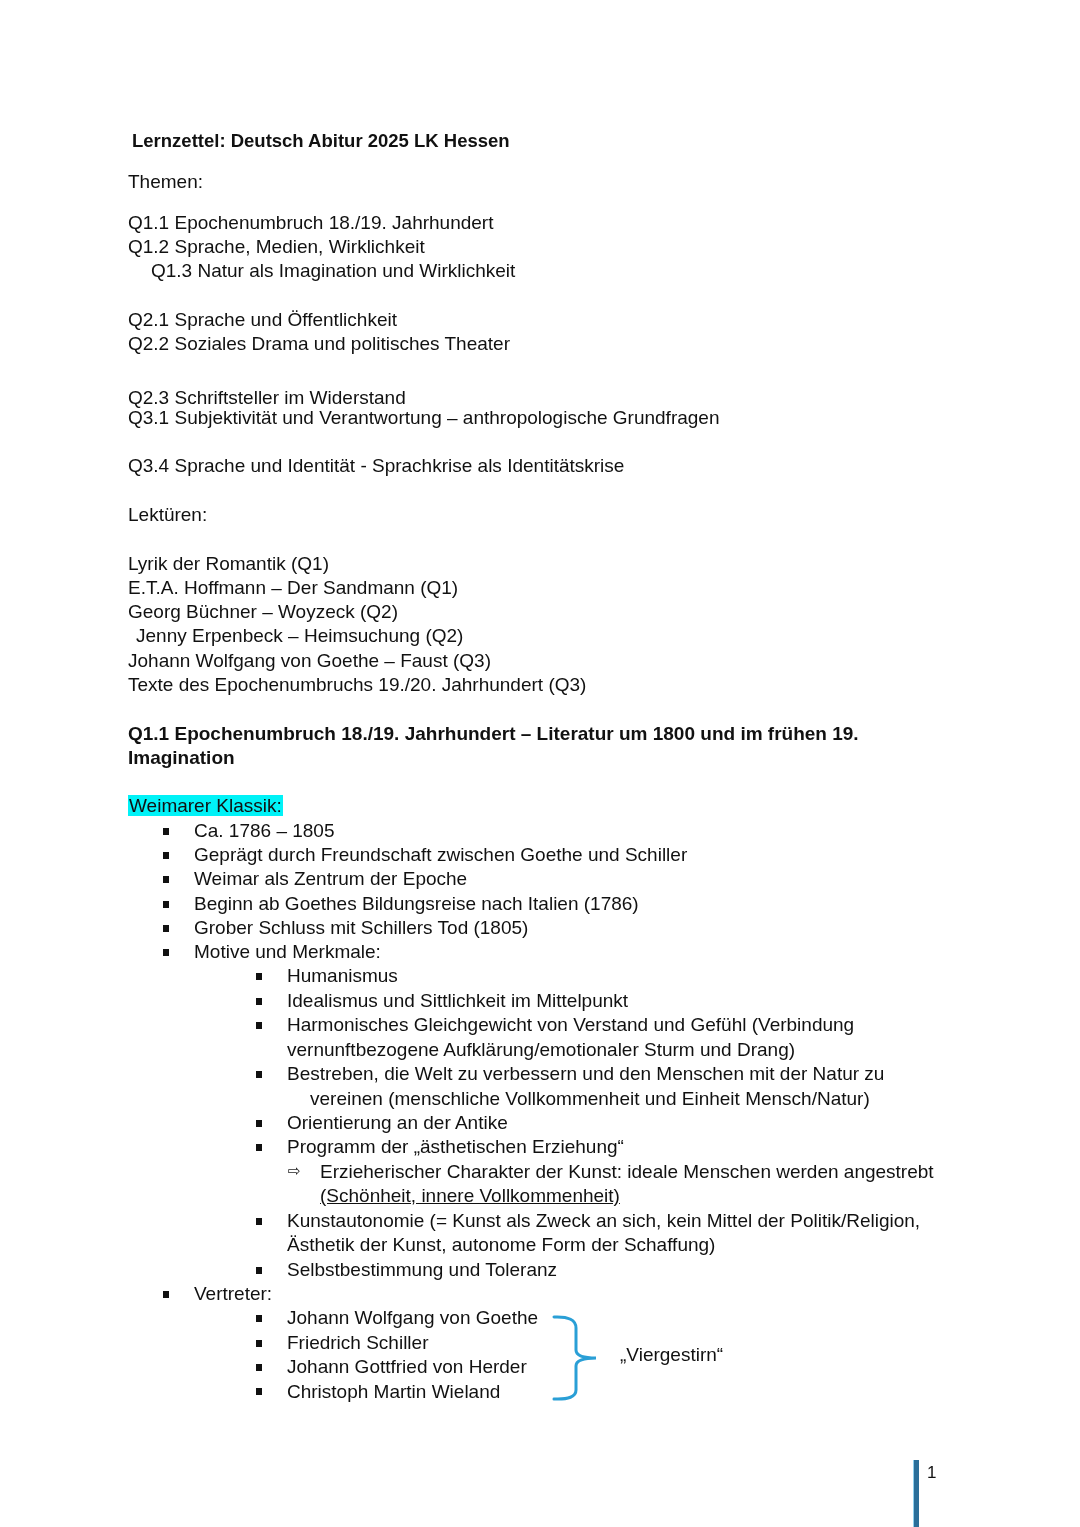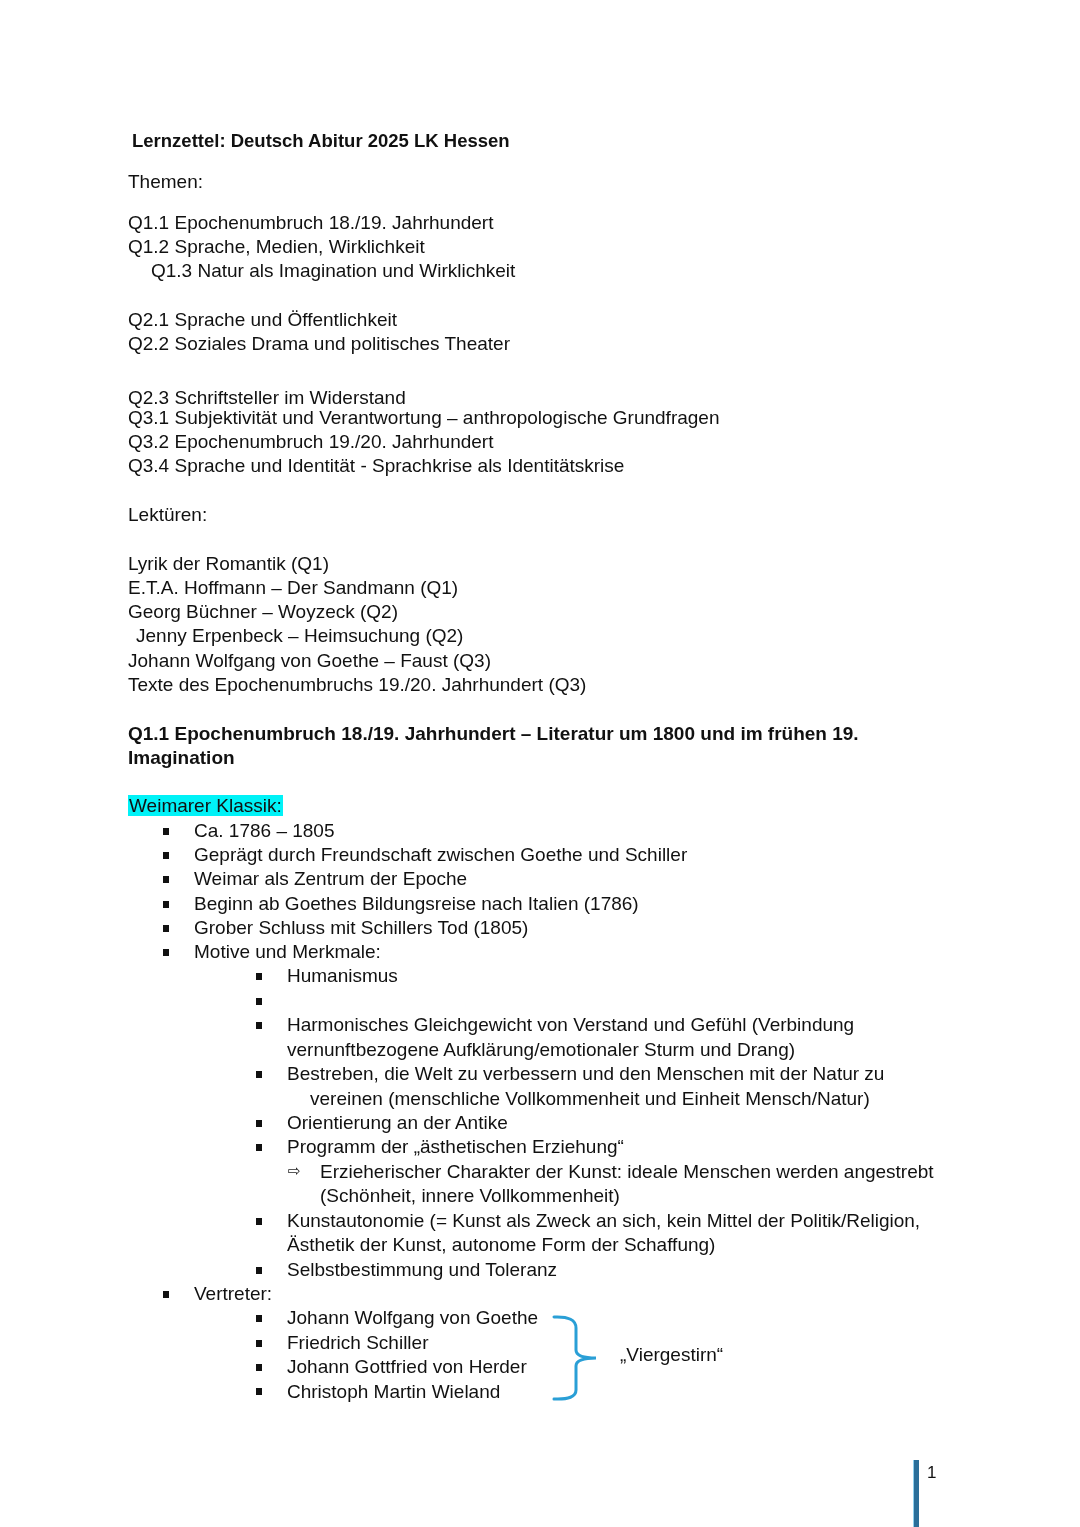--- a/index.html
+++ b/index.html
@@ -27,21 +27,20 @@
 
   <div class="line" style="left:128px;top:211px;">Q1.1 Epochenumbruch 18./19. Jahrhundert</div>
   <div class="line" style="left:128px;top:235px;">Q1.2 Sprache, Medien, Wirklichkeit</div>
   <div class="line" style="left:128px;top:259px;margin-left:23px;">Q1.3 Natur als Imagination und Wirklichkeit</div>
 
   <div class="line" style="left:128px;top:308px;">Q2.1 Sprache und Öffentlichkeit</div>
   <div class="line" style="left:128px;top:332px;">Q2.2 Soziales Drama und politisches Theater</div>
   <div class="line" style="left:128px;top:356px;margin-top:30px;">Q2.3 Schriftsteller im Widerstand</div>
 
   <div class="line" style="left:128px;top:406px;">Q3.1 Subjektivität und Verantwortung – anthropologische Grundfragen</div>
-  <div class="line" style="left:128px;top:430px;">Q3.2 Epochenumbruch 19./20. Jahrhundert</div>
   <div class="line" style="left:128px;top:454px;">Q3.4 Sprache und Identität - Sprachkrise als Identitätskrise</div>
 
   <div class="line" style="left:128px;top:503px;">Lektüren:</div>
   <div class="line" style="left:128px;top:552px;">Lyrik der Romantik (Q1)</div>
   <div class="line" style="left:128px;top:576px;">E.T.A. Hoffmann – Der Sandmann (Q1)</div>
   <div class="line" style="left:128px;top:600px;">Georg Büchner – Woyzeck (Q2)</div>
   <div class="line" style="left:128px;top:624px;margin-left:8px;">Jenny Erpenbeck – Heimsuchung (Q2)</div>
   <div class="line" style="left:128px;top:649px;">Johann Wolfgang von Goethe – Faust (Q3)</div>
   <div class="line" style="left:128px;top:673px;">Texte des Epochenumbruchs 19./20. Jahrhundert (Q3)</div>
 
@@ -59,34 +58,35 @@
   <span class="bullet" style="left:163px;top:901px;"></span>
   <div class="line" style="left:194px;top:892px;">Beginn ab Goethes Bildungsreise nach Italien (1786)</div>
   <span class="bullet" style="left:163px;top:925px;"></span>
   <div class="line" style="left:194px;top:916px;">Grober Schluss mit Schillers Tod (1805)</div>
   <span class="bullet" style="left:163px;top:949px;"></span>
   <div class="line" style="left:194px;top:940px;">Motive und Merkmale:</div>
 
   <span class="bullet" style="left:256px;top:973px;"></span>
   <div class="line" style="left:287px;top:964px;">Humanismus</div>
   <span class="bullet" style="left:256px;top:998px;"></span>
+  <div class="line" style="left:287px;top:989px;">Idealismus und Sittlichkeit im Mittelpunkt</div>
   <span class="bullet" style="left:256px;top:1022px;"></span>
   <div class="line" style="left:287px;top:1013px;">Harmonisches Gleichgewicht von Verstand und Gefühl (Verbindung</div>
   <div class="line" style="left:287px;top:1038px;">vernunftbezogene Aufklärung/emotionaler Sturm und Drang)</div>
   <span class="bullet" style="left:256px;top:1071px;"></span>
   <div class="line" style="left:287px;top:1062px;">Bestreben, die Welt zu verbessern und den Menschen mit der Natur zu</div>
   <div class="line" style="left:287px;top:1087px;margin-left:23px;">vereinen (menschliche Vollkommenheit und Einheit Mensch/Natur)</div>
   <span class="bullet" style="left:256px;top:1120px;"></span>
   <div class="line" style="left:287px;top:1111px;">Orientierung an der Antike</div>
   <span class="bullet" style="left:256px;top:1144px;"></span>
   <div class="line" style="left:287px;top:1135px;">Programm der „ästhetischen Erziehung“</div>
 
   <span class="arrow" style="left:288px;top:1159px;">⇨</span>
   <div class="line" style="left:320px;top:1160px;">Erzieherischer Charakter der Kunst: ideale Menschen werden angestrebt</div>
-  <div class="line" style="left:320px;top:1184px;">(Schönheit, innere Vollkommenheit)</div>
+  <div class="line" style="left:320px;top:1184px;text-decoration:underline;">(Schönheit, innere Vollkommenheit)</div>
 
   <span class="bullet" style="left:256px;top:1218px;"></span>
   <div class="line" style="left:287px;top:1233px;">Ästhetik der Kunst, autonome Form der Schaffung)</div>
   <div class="line" style="left:287px;top:1209px;">Kunstautonomie (= Kunst als Zweck an sich, kein Mittel der Politik/Religion,</div>
   <span class="bullet" style="left:256px;top:1267px;"></span>
   <div class="line" style="left:287px;top:1258px;">Selbstbestimmung und Toleranz</div>
 
   <span class="bullet" style="left:163px;top:1291px;"></span>
   <div class="line" style="left:194px;top:1282px;">Vertreter:</div>
 

